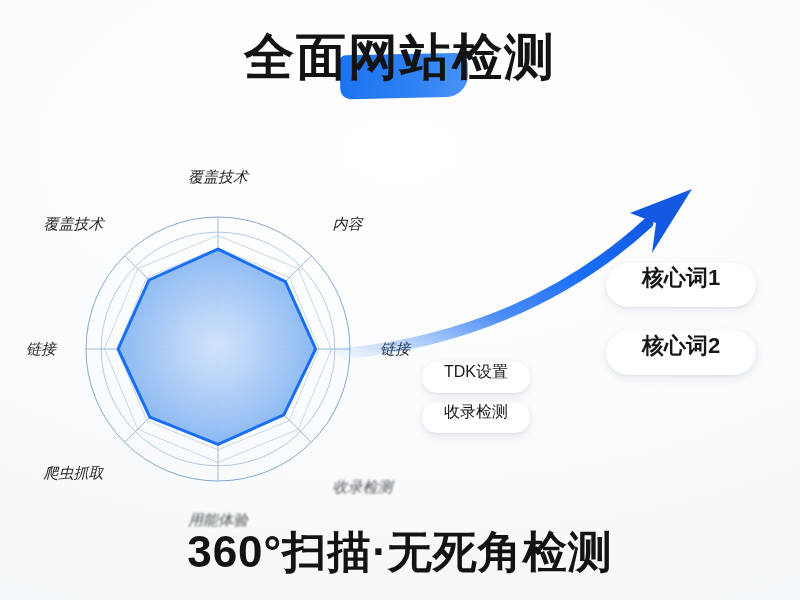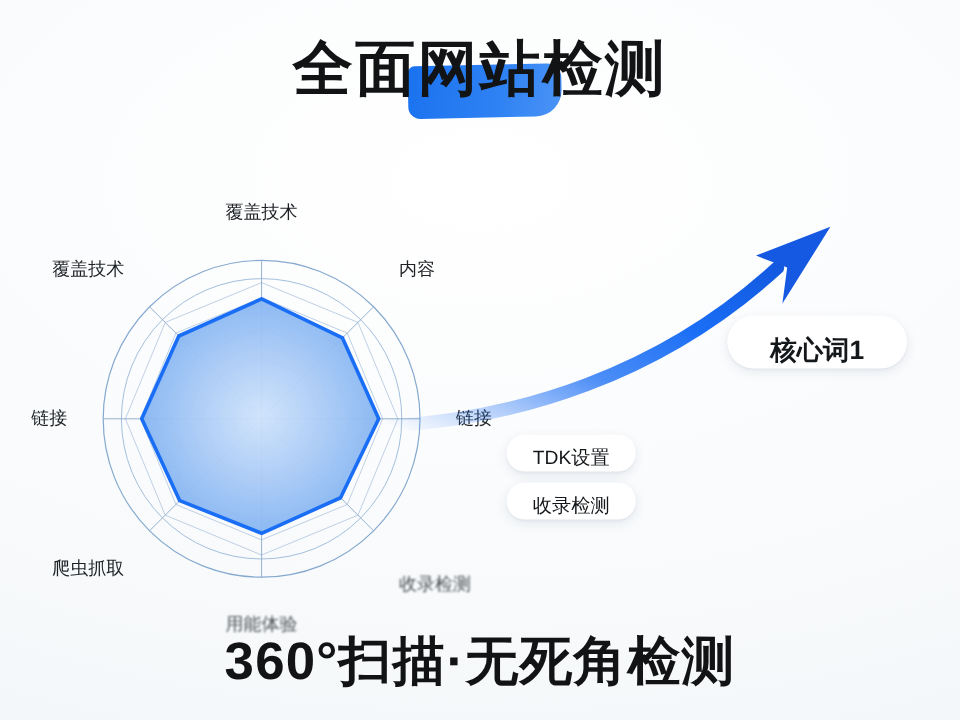--- a/index.html
+++ b/index.html
@@ -88,20 +88,21 @@
     width: 400px;
     height: 330px;
   }
   #radar-svg { display: block; }
   .axis-label {
     position: absolute;
     font-size: 15px;
     color: #1d2125;
     white-space: nowrap;
     font-weight: 500;
+    font-style: italic;
   }
   .axis-label.blurred {
     color: #3a4045;
     filter: blur(0.9px);
     opacity: .9;
   }
 
   
   #arrow-svg {
     position: absolute;
@@ -111,21 +112,21 @@
     height: 200px;
     pointer-events: none;
   }
 
   
   .pill {
     position: absolute;
     background: #ffffff;
     border-radius: 999px;
     display: flex;
-    align-items: flex-end;
+    align-items: flex-start;
     justify-content: center;
     color: #15181b;
     box-shadow: 0 3px 10px rgba(30,60,110,.10), 0 1px 2px rgba(30,60,110,.06);
   }
   .pill-sm {
     width: 108px;
     height: 31px;
     font-size: 16px;
     font-weight: 500;
   }
@@ -215,16 +216,19 @@
   <div class="pill pill-sm" style="left:422px; top:362px;">
     <span>TDK设置</span>
   </div>
   <div class="pill pill-sm" style="left:422px; top:402px;">
     <span>收录检测</span>
   </div>
 
   <div class="pill pill-lg" style="left:606px; top:263px;">
     <span>核心词1</span>
   </div>
+  <div class="pill pill-lg" style="left:606px; top:331px;">
+    <span>核心词2</span>
+  </div>
 
   <div class="footline">360°扫描·无死角检测</div>
 
 </div>
 
 </body></html>

